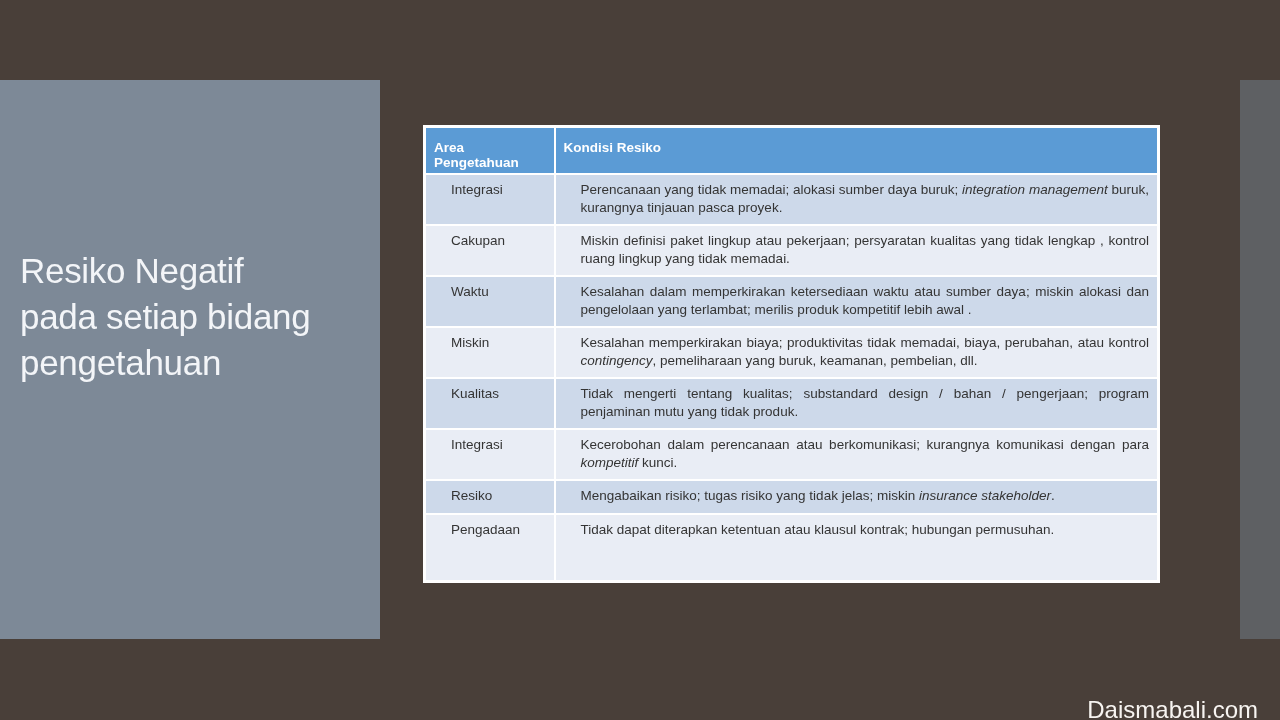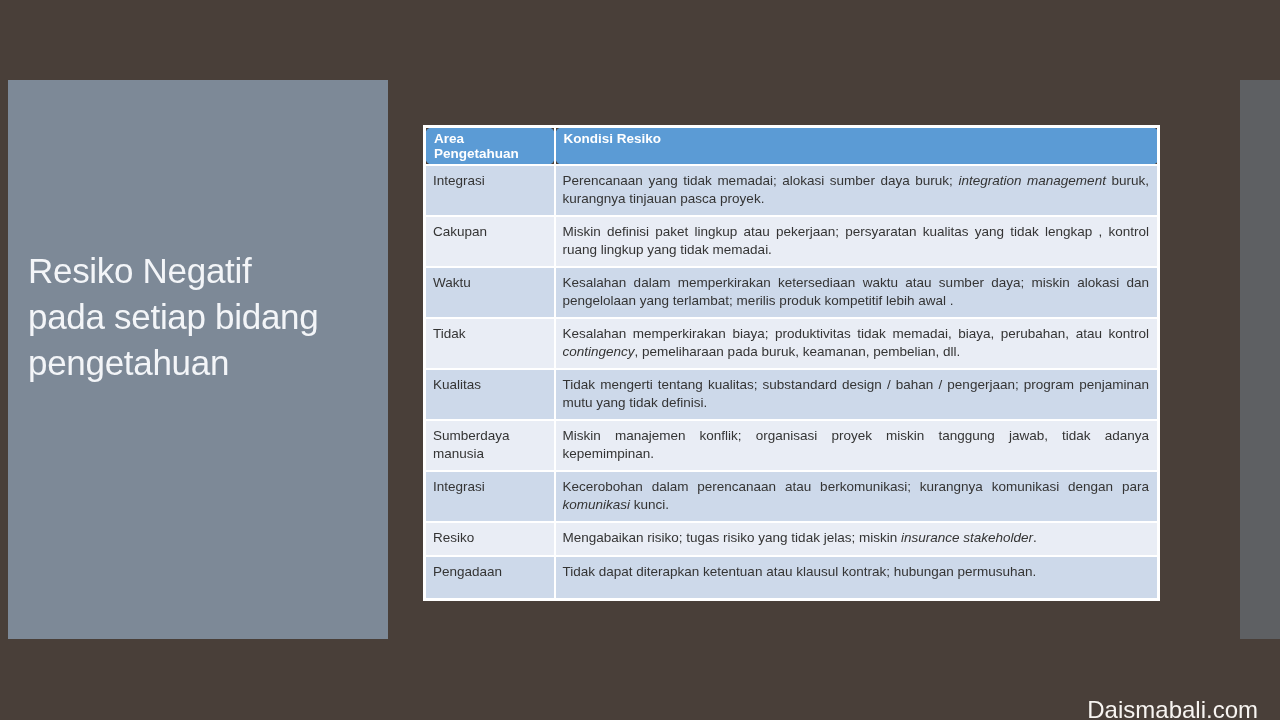--- a/index.html
+++ b/index.html
@@ -20,21 +20,21 @@
   }
   .slide {
     position: relative;
     width: 1280px;
     height: 720px;
     background: var(--background);
     overflow: hidden;
   }
   .title-panel {
     position: absolute;
-    left: 8px;
+    left: 0;
     top: 80px;
     width: 380px;
     height: 559px;
     background: var(--panel);
   }
   .slide-title {
     position: absolute;
     left: 20px;
     top: 168px;
     width: 340px;
@@ -67,34 +67,33 @@
   .risk-table th, .risk-table td {
     border: 2px solid #ffffff;
     vertical-align: top;
   }
   .risk-table thead th {
     background: var(--header);
     color: #ffffff;
     font-weight: 700;
     text-align: left;
     height: 22px;
-    padding: 3px 8px 3px 8px;
+    padding: 12px 8px 3px 8px;
     font-size: 13.5px;
-    border-radius: 8px;
   }
   .risk-table tbody td {
-    padding: 6px 8px 8px 7px;
+    padding: 6px 8px 8px 25px;
     line-height: 17.5px;
   }
   .risk-table tbody tr:nth-child(odd) td { background: var(--row-odd); }
   .risk-table tbody tr:nth-child(even) td { background: var(--row-even); }
   .risk-table td.area { font-size: 13.5px; }
   .risk-table td.kondisi { text-align: justify; }
   .risk-table td.kondisi em { font-style: italic; }
-  .risk-table tbody tr:last-child td { height: 44px; }
+  .risk-table tbody tr:last-child td { height: 68px; }
   .col-area { width: 130px; }
   .col-kondisi { width: 604px; }
   .watermark {
     position: absolute;
     right: 22px;
     top: 696px;
     color: #f7f4f1;
     font-size: 24px;
     font-weight: 400;
   }
@@ -132,34 +131,30 @@
         </tr>
         <tr>
           <td class="area">Cakupan</td>
           <td class="kondisi"><span>Miskin definisi paket lingkup atau pekerjaan; persyaratan kualitas yang tidak lengkap , kontrol ruang lingkup yang tidak memadai.</span></td>
         </tr>
         <tr>
           <td class="area">Waktu</td>
           <td class="kondisi"><span>Kesalahan dalam memperkirakan ketersediaan waktu atau sumber daya; miskin alokasi dan pengelolaan yang terlambat; merilis produk kompetitif lebih awal .</span></td>
         </tr>
         <tr>
-          <td class="area">Tidak</td>
-          <td class="kondisi"><span>Kesalahan memperkirakan biaya; produktivitas tidak memadai, biaya, perubahan, atau kontrol </span><em>contingency</em><span>, pemeliharaan pada buruk, keamanan, pembelian, dll.</span></td>
+          <td class="area">Miskin</td>
+          <td class="kondisi"><span>Kesalahan memperkirakan biaya; produktivitas tidak memadai, biaya, perubahan, atau kontrol </span><em>contingency</em><span>, pemeliharaan yang buruk, keamanan, pembelian, dll.</span></td>
         </tr>
         <tr>
           <td class="area">Kualitas</td>
-          <td class="kondisi"><span>Tidak mengerti tentang kualitas; substandard design / bahan / pengerjaan; program penjaminan mutu yang tidak definisi.</span></td>
-        </tr>
-        <tr>
-          <td class="area">Sumberdaya manusia</td>
-          <td class="kondisi"><span>Miskin manajemen konflik;  organisasi proyek miskin tanggung jawab, tidak adanya kepemimpinan.</span></td>
+          <td class="kondisi"><span>Tidak mengerti tentang kualitas; substandard design / bahan / pengerjaan; program penjaminan mutu yang tidak produk.</span></td>
         </tr>
         <tr>
           <td class="area">Integrasi</td>
-          <td class="kondisi"><span>Kecerobohan dalam perencanaan atau berkomunikasi; kurangnya komunikasi dengan  para </span><em>komunikasi</em><span> kunci.</span></td>
+          <td class="kondisi"><span>Kecerobohan dalam perencanaan atau berkomunikasi; kurangnya komunikasi dengan  para </span><em>kompetitif</em><span> kunci.</span></td>
         </tr>
         <tr>
           <td class="area">Resiko</td>
           <td class="kondisi"><span>Mengabaikan risiko; tugas risiko yang tidak jelas; miskin </span><em>insurance stakeholder</em><span>.</span></td>
         </tr>
         <tr>
           <td class="area">Pengadaan</td>
           <td class="kondisi"><span>Tidak dapat diterapkan ketentuan atau klausul kontrak; hubungan permusuhan.</span></td>
         </tr>
       </tbody>

